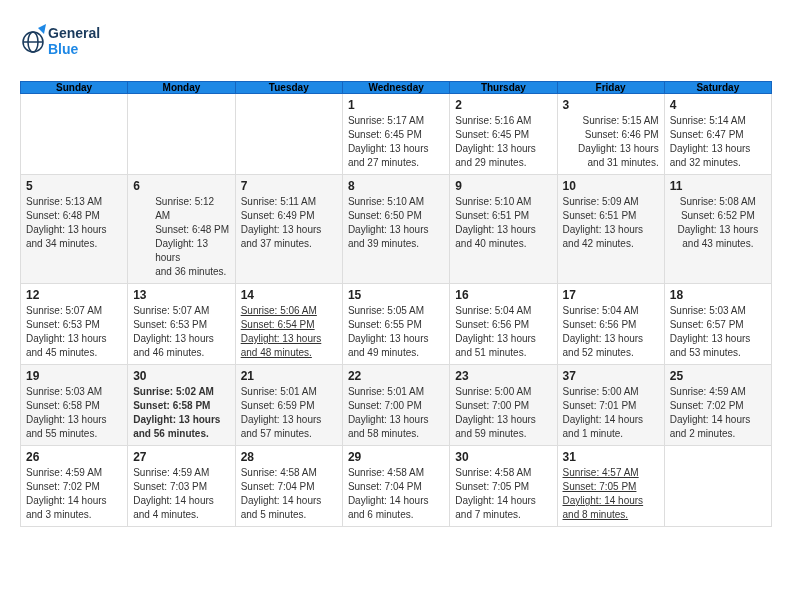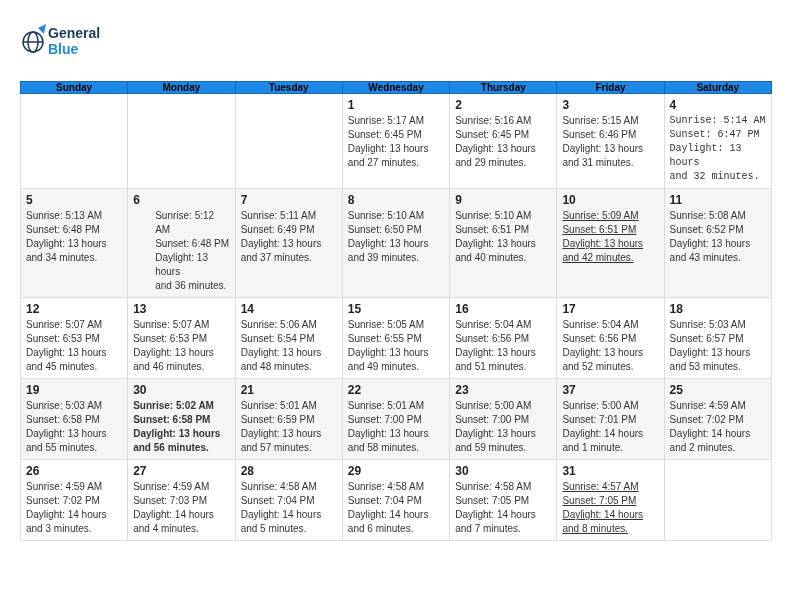--- a/index.html
+++ b/index.html
@@ -119,28 +119,28 @@
         </td>
         <td>
           <div class="day-number">2</div>
           <div class="day-info" style="white-space: pre-line;">Sunrise: 5:16 AM
 Sunset: 6:45 PM
 Daylight: 13 hours
 and 29 minutes.</div>
         </td>
         <td>
           <div class="day-number">3</div>
-          <div class="day-info" style="white-space: pre-line;">Sunrise: 5:15 AM
+          <div class="day-info" style="white-space: pre-line; text-align: right;">Sunrise: 5:15 AM
 Sunset: 6:46 PM
 Daylight: 13 hours
 and 31 minutes.</div>
         </td>
         <td>
           <div class="day-number">4</div>
-          <div class="day-info" style="white-space: pre-line; font-family: Liberation Mono, monospace;">Sunrise: 5:14 AM
+          <div class="day-info" style="white-space: pre-line;">Sunrise: 5:14 AM
 Sunset: 6:47 PM
 Daylight: 13 hours
 and 32 minutes.</div>
         </td>
       </tr>
       <tr>
         <td class="alt-row">
           <div class="day-number">5</div>
           <div class="day-info" style="white-space: pre-line;">Sunrise: 5:13 AM
 Sunset: 6:48 PM
@@ -170,28 +170,28 @@
         </td>
         <td class="alt-row">
           <div class="day-number">9</div>
           <div class="day-info" style="white-space: pre-line;">Sunrise: 5:10 AM
 Sunset: 6:51 PM
 Daylight: 13 hours
 and 40 minutes.</div>
         </td>
         <td class="alt-row">
           <div class="day-number">10</div>
-          <div class="day-info" style="white-space: pre-line; text-decoration: underline;">Sunrise: 5:09 AM
+          <div class="day-info" style="white-space: pre-line;">Sunrise: 5:09 AM
 Sunset: 6:51 PM
 Daylight: 13 hours
 and 42 minutes.</div>
         </td>
         <td class="alt-row">
           <div class="day-number">11</div>
-          <div class="day-info" style="white-space: pre-line;">Sunrise: 5:08 AM
+          <div class="day-info" style="white-space: pre-line; text-align: center;">Sunrise: 5:08 AM
 Sunset: 6:52 PM
 Daylight: 13 hours
 and 43 minutes.</div>
         </td>
       </tr>
       <tr>
         <td>
           <div class="day-number">12</div>
           <div class="day-info" style="white-space: pre-line;">Sunrise: 5:07 AM
 Sunset: 6:53 PM
@@ -200,21 +200,21 @@
         </td>
         <td>
           <div class="day-number">13</div>
           <div class="day-info" style="white-space: pre-line;">Sunrise: 5:07 AM
 Sunset: 6:53 PM
 Daylight: 13 hours
 and 46 minutes.</div>
         </td>
         <td>
           <div class="day-number">14</div>
-          <div class="day-info" style="white-space: pre-line;">Sunrise: 5:06 AM
+          <div class="day-info" style="white-space: pre-line; text-decoration: underline;">Sunrise: 5:06 AM
 Sunset: 6:54 PM
 Daylight: 13 hours
 and 48 minutes.</div>
         </td>
         <td>
           <div class="day-number">15</div>
           <div class="day-info" style="white-space: pre-line;">Sunrise: 5:05 AM
 Sunset: 6:55 PM
 Daylight: 13 hours
 and 49 minutes.</div>

